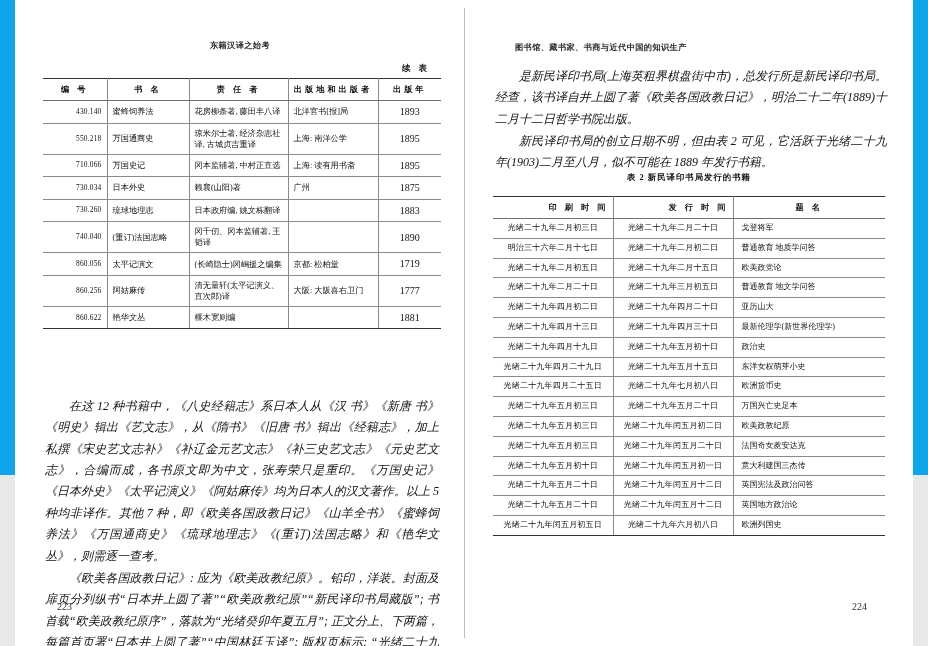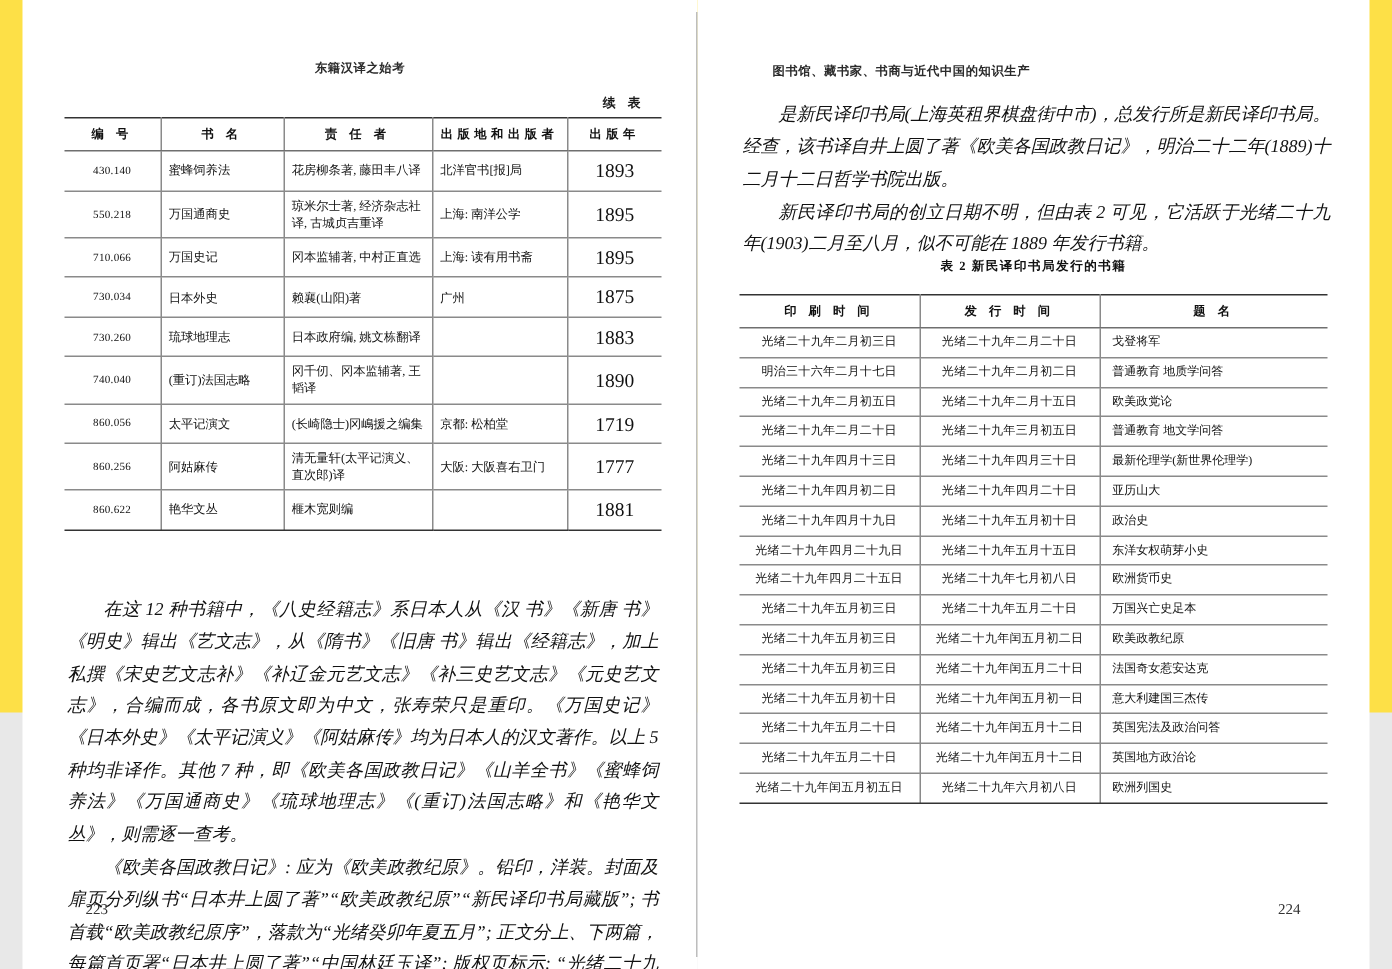--- a/index.html
+++ b/index.html
@@ -10,21 +10,21 @@
   body {
     width: 928px;
     height: 646px;
     overflow: hidden;
     font-family: "Liberation Serif", "DejaVu Serif", serif;
   }
   .spread {
     position: relative;
     width: 928px;
     height: 475px;
-    background: #fde047;
+    background: #0ea5e9;
     box-sizing: border-box;
   }
   .page-bg-left, .page-bg-right {
     position: absolute;
     top: 0;
     height: 646px;
     background: #ffffff;
   }
   .page-bg-left  { left: 15px;  width: 450px; }
   .page-bg-right { left: 465px; width: 448px; }
@@ -126,36 +126,36 @@
     top: 78px;
     width: 398px;
   }
   .tbl-left col.c1 { width: 64px; }
   .tbl-left col.c2 { width: 82px; }
   .tbl-left col.c3 { width: 99px; }
   .tbl-left col.c4 { width: 90px; }
   .tbl-left col.c5 { width: 63px; }
   .tbl-left td.vline,
   .tbl-left th.vline { border-right: 0.8px solid #8a8a8a; }
-  .tbl-left td.num   { text-align: center; font-size: 7.4px; letter-spacing: .2px; }
-  .tbl-left td.year  { text-align: center; font-size: 13px; }
+  .tbl-left td.num   { text-align: right; font-size: 7.4px; letter-spacing: .2px; }
+  .tbl-left td.year  { text-align: center; font-size: 10px; }
   .tbl-left td.txt   { text-align: left; }
 
   
   .tbl-right-wrap {
     position: absolute;
     left: 28px;
     top: 196px;
     width: 392px;
   }
   .tbl-right col.c1 { width: 120px; }
   .tbl-right col.c2 { width: 120px; }
   .tbl-right col.c3 { width: 152px; }
   .tbl-right td.vline,
-  .tbl-right th.vline { border-right: 0.8px solid #8a8a8a; }
+  .tbl-right th.vline { border-right: 0.8px solid #8a8a8a; text-align: right; }
   .tbl-right td { font-size: 8px; }
   .tbl-right td.date { text-align: center; letter-spacing: .2px; }
   .tbl-right td.title { text-align: left; padding-left: 8px; }
   .tbl-right tbody tr td { border-bottom: 0.8px solid #8a8a8a; }
 
   .table-caption {
     position: absolute;
     left: 28px;
     top: 172px;
     width: 392px;
@@ -342,30 +342,30 @@
             <td class="date vline">光绪二十九年二月初五日</td>
             <td class="date vline">光绪二十九年二月十五日</td>
             <td class="title">欧美政党论</td>
           </tr>
           <tr>
             <td class="date vline">光绪二十九年二月二十日</td>
             <td class="date vline">光绪二十九年三月初五日</td>
             <td class="title">普通教育  地文学问答</td>
           </tr>
           <tr>
+            <td class="date vline">光绪二十九年四月初二日</td>
+            <td class="date vline">光绪二十九年四月二十日</td>
+            <td class="title">亚历山大</td>
+          </tr>
+          <tr>
             <td class="date vline">光绪二十九年四月十三日</td>
             <td class="date vline">光绪二十九年四月三十日</td>
             <td class="title">最新伦理学(新世界伦理学)</td>
           </tr>
           <tr>
-            <td class="date vline">光绪二十九年四月初二日</td>
-            <td class="date vline">光绪二十九年四月二十日</td>
-            <td class="title">亚历山大</td>
-          </tr>
-          <tr>
             <td class="date vline">光绪二十九年四月十九日</td>
             <td class="date vline">光绪二十九年五月初十日</td>
             <td class="title">政治史</td>
           </tr>
           <tr>
             <td class="date vline">光绪二十九年四月二十九日</td>
             <td class="date vline">光绪二十九年五月十五日</td>
             <td class="title">东洋女权萌芽小史</td>
           </tr>
           <tr>

